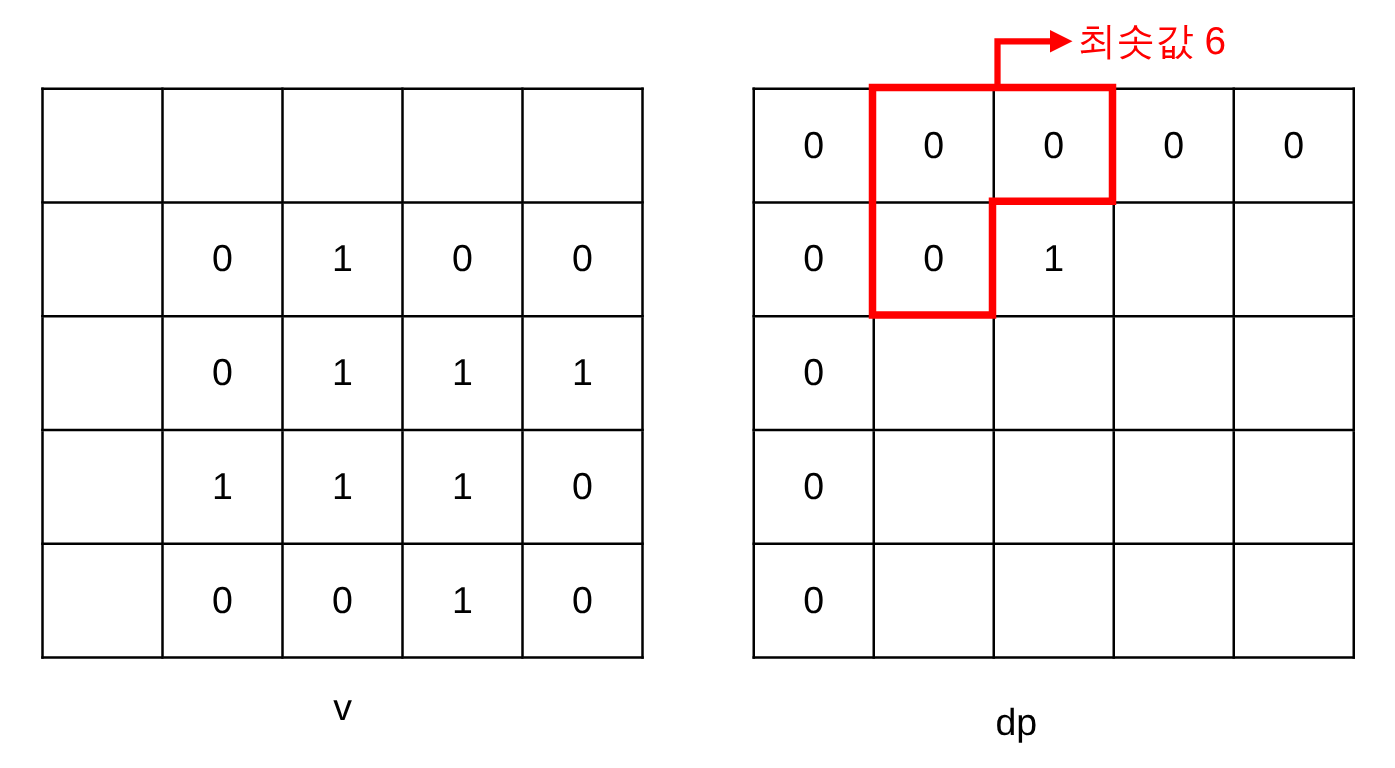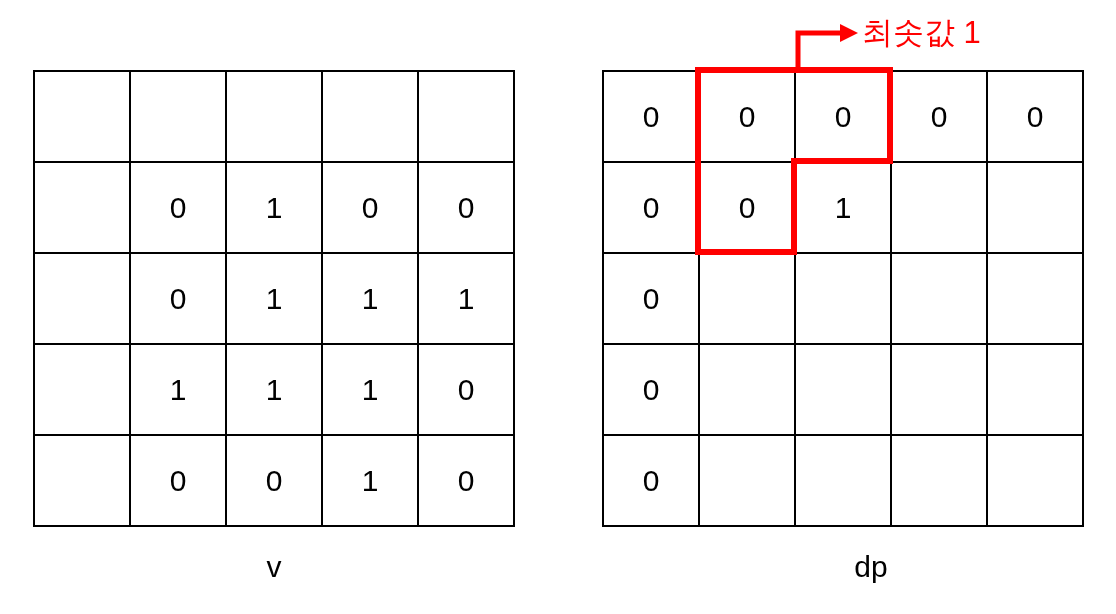--- a/index.html
+++ b/index.html
@@ -42,21 +42,21 @@
   td.yellow { background: var(--yellow); }
   .grid-label {
     position: absolute;
     top: 550px;
     width: 482px;
     text-align: center;
     font-size: 30px;
     color: #000000;
   }
   #v-label  { left: 33px; }
-  #dp-label { left: 630px; }
+  #dp-label { left: 572px; margin-top: 12px; }
   #annotation-text {
     position: absolute;
     left: 862px;
     top: 12px;
     font-size: 31px;
     color: var(--red);
     white-space: nowrap;
   }
   #overlay {
     position: absolute;
@@ -144,19 +144,19 @@
     <td></td>
     <td></td>
     <td></td>
   </tr>
 </tbody>
   </table>
 
 <div class="grid-label" id="v-label">v</div>
 <div class="grid-label" id="dp-label">dp</div>
 
-<div id="annotation-text">최솟값 1</div>
+<div id="annotation-text">최솟값 6</div>
 
 <svg id="overlay" viewBox="0 0 1116 614" xmlns="http://www.w3.org/2000/svg">
   <polygon points="698,70 890,70 890,161 794,161 794,252 698,252" fill="none" stroke="#ff0000" stroke-width="6" stroke-linejoin="miter"></polygon>
   <path d="M 798 70 L 798 33 L 842 33" fill="none" stroke="#ff0000" stroke-width="5" stroke-linejoin="miter"></path>
   <polygon points="840,24 840,42 858,33" fill="#ff0000"></polygon>
 </svg>
 
 </body></html>

